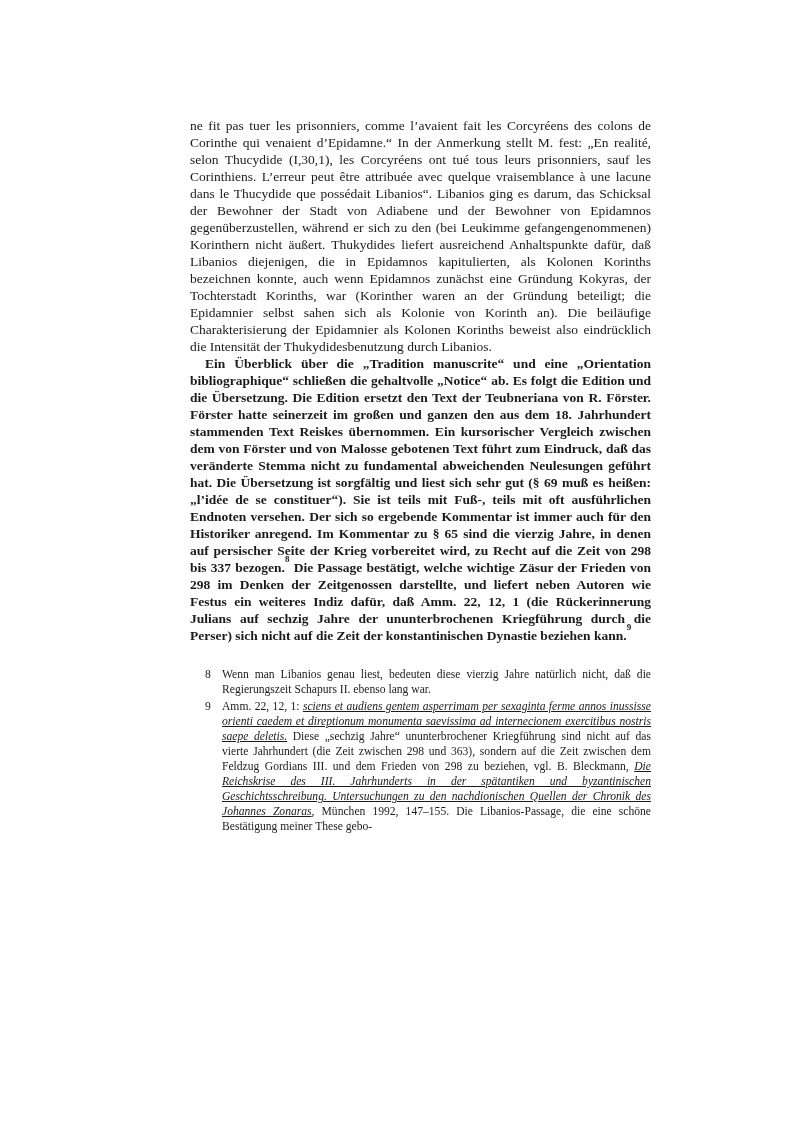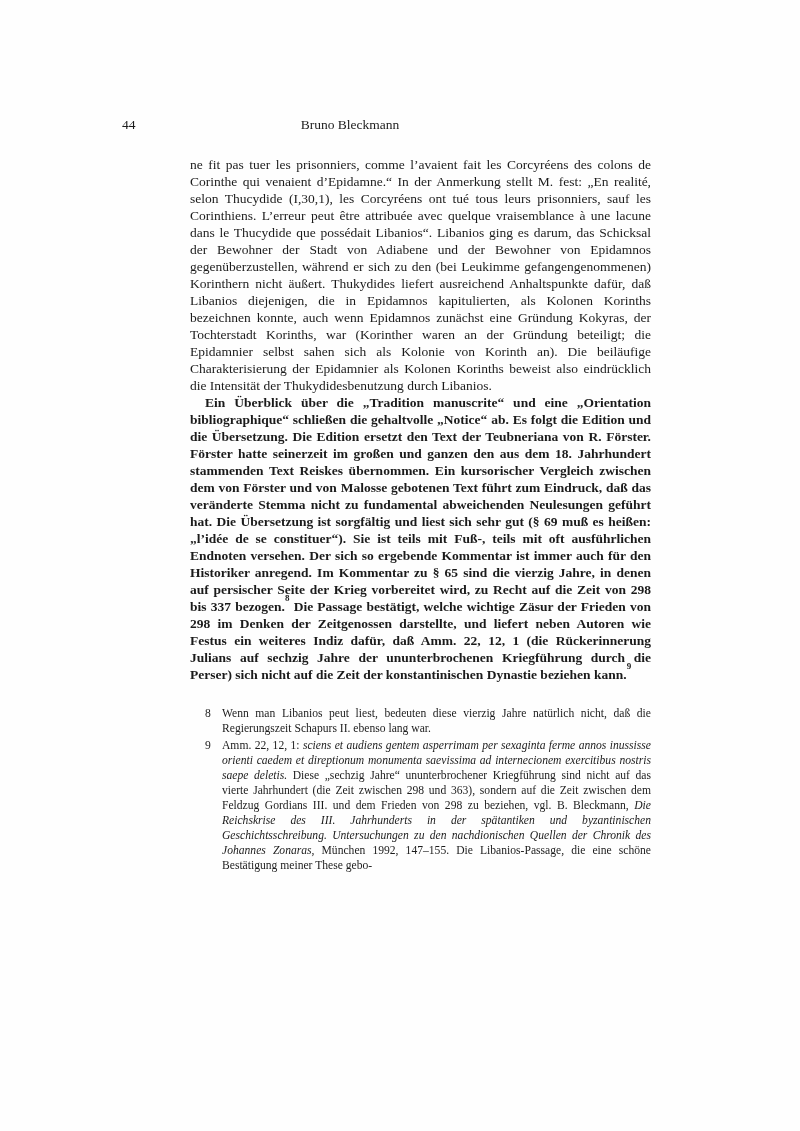--- a/index.html
+++ b/index.html
@@ -63,42 +63,38 @@
   .fn-num {
     width: 17px;
     flex: 0 0 17px;
   }
   .fn-text {
     flex: 1;
     text-align: justify;
     hyphens: auto;
     -webkit-hyphens: auto;
   }
-  .latin, .book-title { font-style: italic; }
+  .latin, .book-title { font-style: italic; text-decoration: underline; }
 </style>
 </head>
 <body>
 
 <div class="page">
   <div class="content">
 
-    <div class="running-head">
-      <span class="page-number">44</span>
-      <span class="author">Bruno Bleckmann</span>
-    </div>
 
     <div class="body-text">
       <p class="para">ne fit pas tuer les prisonniers, comme l’avaient fait les Corcyréens des colons de Corinthe qui venaient d’Epidamne.“ In der Anmerkung stellt M. fest: „En realité, selon Thucydide (I,30,1), les Corcyréens ont tué tous leurs prisonniers, sauf les Corinthiens. L’erreur peut être attribuée avec quelque vraisemblance à une lacune dans le Thucydide que possédait Libanios“. Libanios ging es darum, das Schicksal der Bewohner der Stadt von Adiabene und der Bewohner von Epidamnos gegenüberzustellen, während er sich zu den (bei Leukimme gefangengenommenen) Korinthern nicht äußert. Thukydides liefert ausreichend Anhaltspunkte dafür, daß Libanios diejenigen, die in Epidamnos kapitulierten, als Kolonen Korinths bezeichnen konnte, auch wenn Epidamnos zunächst eine Gründung Kokyras, der Tochterstadt Korinths, war (Korinther waren an der Gründung beteiligt; die Epidamnier selbst sahen sich als Kolonie von Korinth an). Die beiläufige Charakterisierung der Epidamnier als Kolonen Korinths beweist also eindrücklich die Intensität der Thukydidesbenutzung durch Libanios.</p>
       <p class="para indent"><span>Ein Überblick über die „Tradition manuscrite“ und eine „Orientation bibliographique“ schließen die gehaltvolle „Notice“ ab. Es folgt die Edition und die Übersetzung. Die Edition ersetzt den Text der Teubneriana von R. Förster. Förster hatte seinerzeit im großen und ganzen den aus dem 18. Jahrhundert stammenden Text Reiskes übernommen. Ein kursorischer Vergleich zwischen dem von Förster und von Malosse gebotenen Text führt zum Eindruck, daß das veränderte Stemma nicht zu fundamental abweichenden Neulesungen geführt hat. Die Übersetzung ist sorgfältig und liest sich sehr gut (§ 69 muß es heißen: „l’idée de se constituer“). Sie ist teils mit Fuß-, teils mit oft ausführlichen Endnoten versehen. Der sich so ergebende Kommentar ist immer auch für den Historiker anregend. Im Kommentar zu § 65 sind die vierzig Jahre, in denen auf persischer Seite der Krieg vorbereitet wird, zu Recht auf die Zeit von 298 bis 337 bezogen.</span><sup class="fn-ref">8</sup><span> Die Passage bestätigt, welche wichtige Zäsur der Frieden von 298 im Denken der Zeitgenossen darstellte, und liefert neben Autoren wie Festus ein weiteres Indiz dafür, daß Amm. 22, 12, 1 (die Rückerinnerung Julians auf sechzig Jahre der ununterbrochenen Kriegführung durch die Perser) sich nicht auf die Zeit der konstantinischen Dynastie beziehen kann.</span><sup class="fn-ref">9</sup></p>
     </div>
 
     <div class="footnotes">
       <div class="footnote">
         <span class="fn-num">8</span>
-        <span class="fn-text">Wenn man Libanios peut liest, bedeuten diese vierzig Jahre natürlich nicht, daß die Regierungszeit Schapurs II. ebenso lang war.</span>
+        <span class="fn-text">Wenn man Libanios genau liest, bedeuten diese vierzig Jahre natürlich nicht, daß die Regierungszeit Schapurs II. ebenso lang war.</span>
       </div>
       <div class="footnote">
         <span class="fn-num">9</span>
         <span class="fn-text"><span>Amm. 22, 12, 1: </span><em class="latin">sciens et audiens gentem asperrimam per sexaginta ferme annos inussisse orienti caedem et direptionum monumenta saevissima ad internecionem exercitibus nostris saepe deletis.</em><span> Diese „sechzig Jahre“ ununterbrochener Kriegführung sind nicht auf das vierte Jahrhundert (die Zeit zwischen 298 und 363), sondern auf die Zeit zwischen dem Feldzug Gordians III. und dem Frieden von 298 zu beziehen, vgl. B. Bleckmann, </span><em class="book-title">Die Reichskrise des III. Jahrhunderts in der spätantiken und byzantinischen Geschichtsschreibung. Untersuchungen zu den nachdionischen Quellen der Chronik des Johannes Zonaras</em><span>, München 1992, 147–155. Die Libanios-Passage, die eine schöne Bestätigung meiner These gebo-</span></span>
       </div>
     </div>
 
   </div>
 </div>
 

